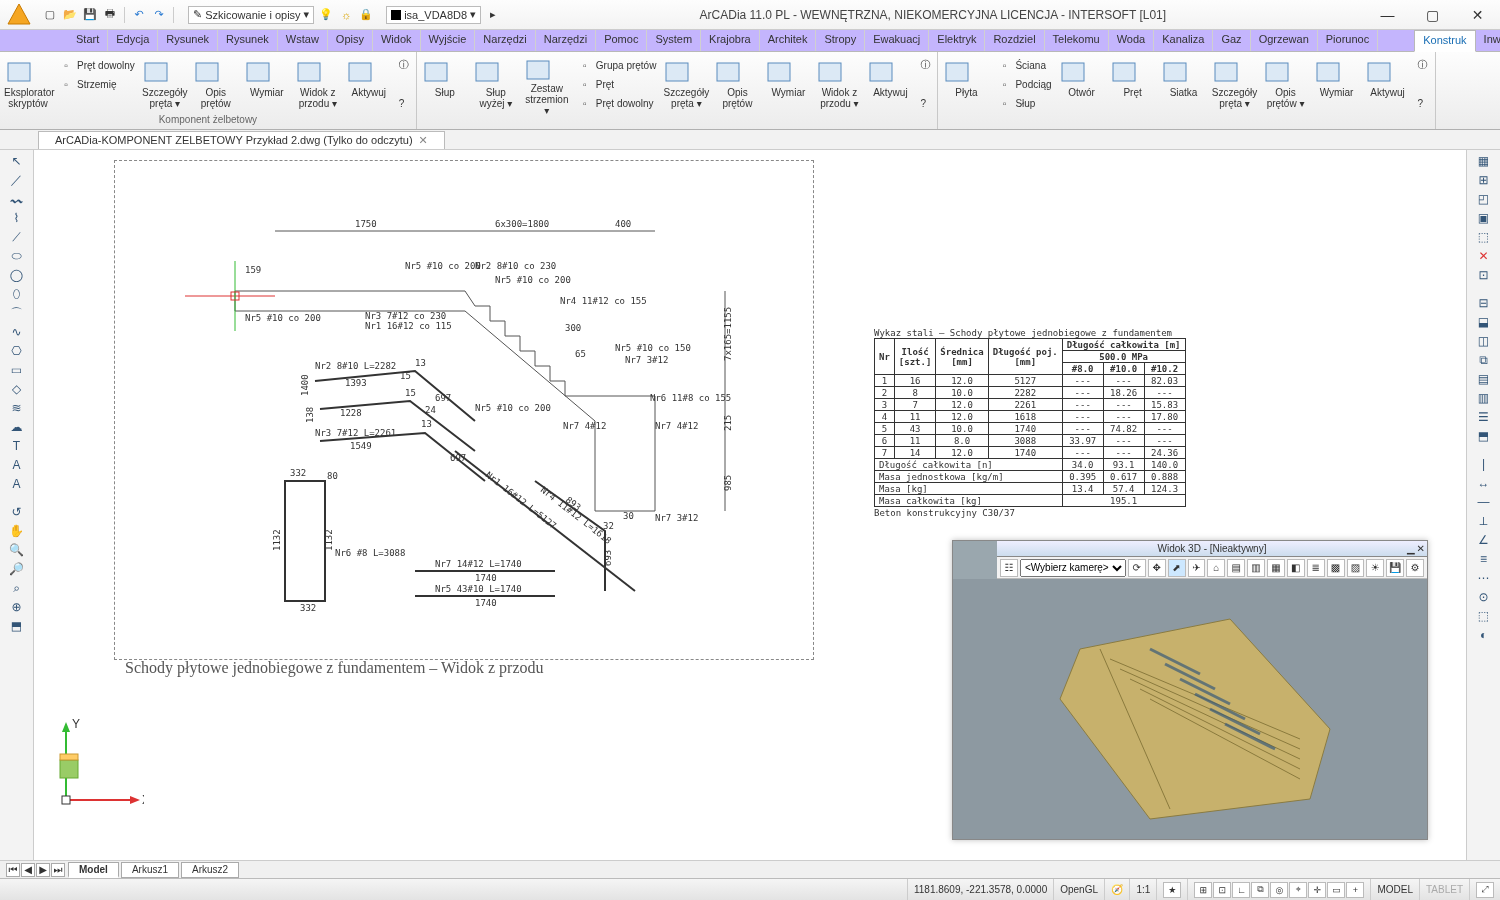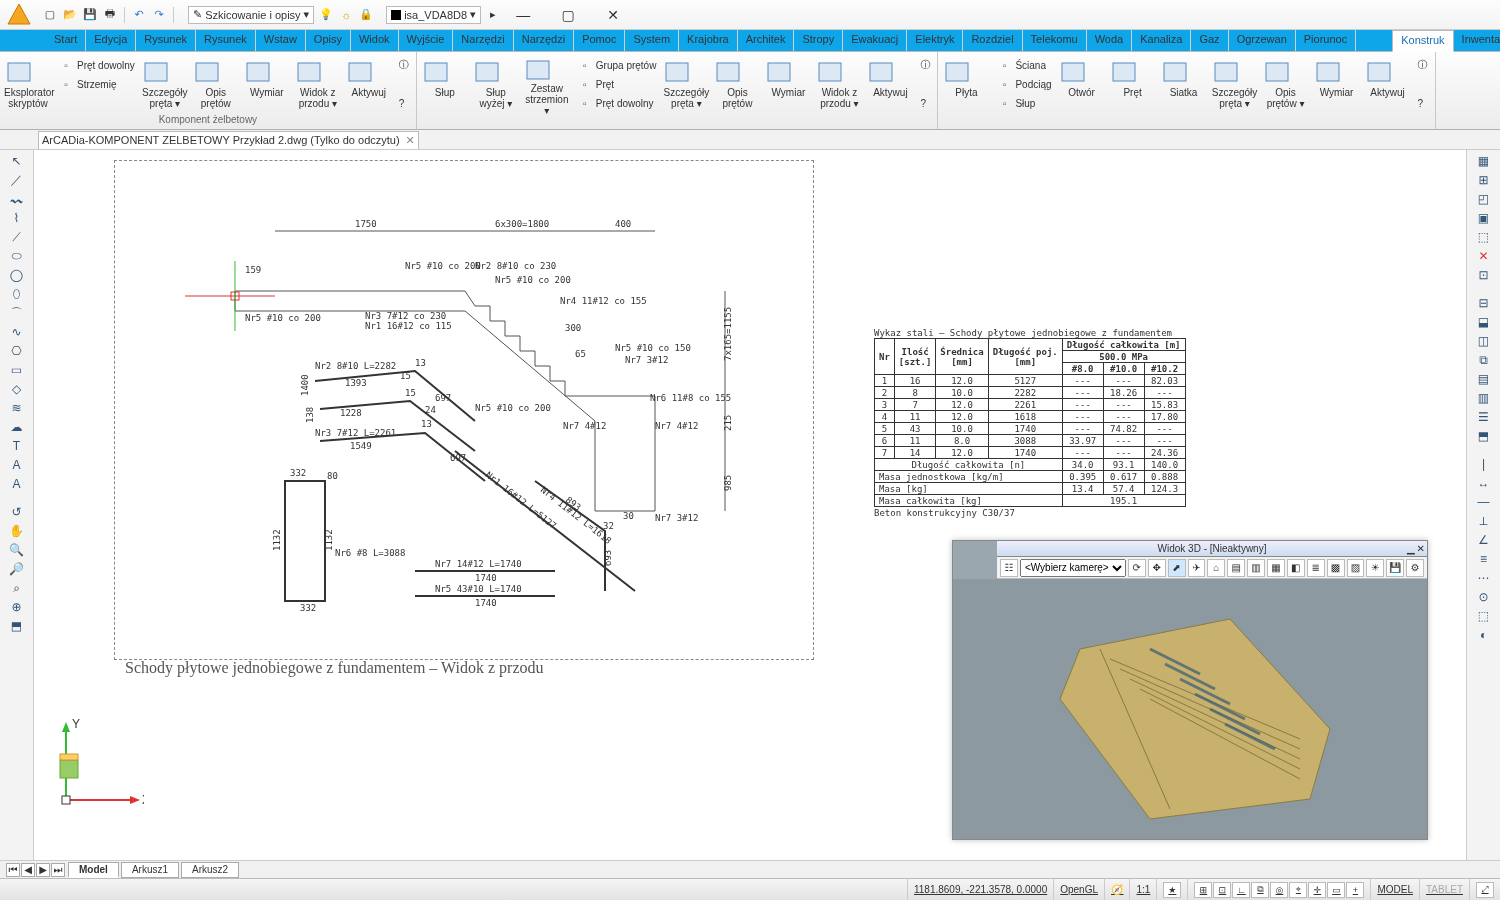--- a/index.html
+++ b/index.html
@@ -10,38 +10,38 @@
 .titlebar .logo { width: 38px; height: 30px; display:flex; align-items:center; justify-content:center; }
 .titlebar .qat { display: flex; gap: 4px; align-items: center; margin-left: 4px; }
 .titlebar .qat .qbtn { width: 16px; height: 16px; border: 1px solid transparent; display:flex;align-items:center;justify-content:center; cursor:pointer; font-size:11px; }
 .titlebar .qat .sep { width:1px; height:16px; background:#ccc; margin:0 2px; }
 .titlebar .title { flex: 1; text-align: center; font-size: 12px; color:#444; }
 .titlebar .winbtns { display: flex; }
 .titlebar .winbtns div { width: 45px; height: 30px; display:flex;align-items:center;justify-content:center; font-size:14px; cursor:pointer; }
 .titlebar .layerbox { display:flex; align-items:center; gap:3px; margin-left:8px; font-size:11px; border:1px solid #bbb; padding:1px 4px; background:#fff; height:18px;}
 
 
-.ribbon-tabs { height: 22px; background: #0ea5e9; display: flex; border-bottom: 1px solid #b8b8b8; padding-left: 46px; }
+.ribbon-tabs { height: 22px; background: #c4b5fd; display: flex; border-bottom: 1px solid #b8b8b8; padding-left: 68px; }
 .ribbon-tabs .tab { padding: 3px 8px; font-size: 11px; cursor: pointer; border-right:1px solid #d0d0d0; color:#333;}
 .ribbon-tabs .tab.active { background:#fff; border:1px solid #b8b8b8; border-bottom:1px solid #fff; margin-bottom:-1px; color:#1a6fb5;margin-left:36px;}
 
 
 .ribbon { height: 78px; background: linear-gradient(#fdfdfd,#ececec); display: flex; border-bottom: 1px solid #b0b0b0; }
 .group { display: flex; flex-direction: column; border-right: 1px solid #c8c8c8; padding: 2px 4px; min-width:50px; }
 .group .buttons { flex:1; display:flex; align-items:flex-start; gap:3px; padding-top:2px;}
 .group .label { text-align:center; font-size:10px; color:#666; padding-bottom:2px; white-space:nowrap; }
 .bigbtn { width:48px; height:58px; display:flex; flex-direction:column; justify-content:flex-start; cursor:pointer; padding-top:3px; font-size:10px; text-align:center; line-height:1.1; }
 .bigbtn .ico { width:30px; height:26px; display:flex;align-items:center;justify-content:center; margin-bottom:2px; }
 .smallrow { display:flex; flex-direction:column; gap:1px; }
 .smallbtn { height:18px; display:flex; align-items:center; gap:3px; cursor:pointer; font-size:10px; padding:0 3px; white-space:nowrap;}
 .smallbtn .ico { width:16px; height:16px; display:flex;align-items:center;justify-content:center;}
 
 
 .doctabs { height: 20px; background:#f2f2f2; display:flex; align-items:center; padding-left:38px; border-bottom:1px solid #ccc;}
-.doctab { background:#fff; border:1px solid #bbb; border-bottom:none; padding:2px 3px; font-size:11px; display:flex; align-items:center; gap:6px;}
+.doctab { background:#fff; border:1px solid #bbb; border-bottom:none; padding:2px 16px; font-size:11px; display:flex; align-items:center; gap:6px;}
 .doctab .x { color:#888; cursor:pointer; }
 
 
 .main { position: absolute; top: 150px; left: 0; right: 0; bottom: 22px; }
 .ltoolbar { position:absolute; left:0; top:0; bottom:0; width:34px; background:#f3f3f3; border-right:1px solid #ccc; display:flex; flex-direction:column; padding-top:2px; align-items:center; gap:1px;}
 .ltoolbar .tbtn { width:18px; height:18px; cursor:pointer; display:flex;align-items:center;justify-content:center; font-size:12px; color:#357; }
 .rtoolbar { position:absolute; right:0; top:0; bottom:0; width:34px; background:#f3f3f3; border-left:1px solid #ccc; display:flex; flex-direction:column; padding-top:2px; align-items:center; gap:1px;}
 .rtoolbar .tbtn { width:18px; height:18px; cursor:pointer; display:flex;align-items:center;justify-content:center; font-size:12px; color:#357; }
 
 .canvas { position:absolute; left:34px; right:34px; top:0; bottom:18px; background:#fff; overflow:hidden; }
@@ -69,21 +69,21 @@
 .view3d .v3canvas { position:absolute; top:38px; left:0; right:0; bottom:0; background:#8d99a1; display:flex;align-items:center;justify-content:center;}
 
 
 .ucs { position:absolute; left:20px; bottom:50px; width:90px; height:100px; }
 .sheettabs { position:absolute; left:0; right:0; bottom:0; height:18px; background:#f0f0f0; display:flex; align-items:center; padding-left:6px; gap:0; font-size:10px; border-top:1px solid #ccc;}
 .sheettabs .nav { width:14px; height:14px; border:1px solid #aaa; margin-right:1px; display:flex;align-items:center;justify-content:center; cursor:pointer; background:#fff;}
 .sheettabs .stab { padding:1px 10px; border:1px solid #aaa; background:#fff; margin-left:2px; cursor:pointer;}
 .sheettabs .stab.active { background:#fff; font-weight:bold; border-bottom:2px solid #fff;}
 
 
-.statusbar { position:absolute; left:0; right:0; bottom:0; height:22px; background:linear-gradient(#f5f5f5,#e3e3e3); border-top:1px solid #bbb; display:flex; align-items:center; font-size:10px;text-decoration:underline; }
+.statusbar { position:absolute; left:0; right:0; bottom:0; height:22px; background:linear-gradient(#f5f5f5,#e3e3e3); border-top:1px solid #bbb; display:flex; align-items:center; font-size:10px; }
 .statusbar .sfill { flex:1; }
 .statusbar .scell { padding:0 6px; border-left:1px solid #ccc; height:100%; display:flex; align-items:center; gap:3px;}
 .sbtn { width:18px; height:16px; border:1px solid #bbb; background:#fff; display:flex;align-items:center;justify-content:center; cursor:pointer; font-size:9px;}
 
 svg { display:block; }
 </style>
 </head>
 <body>
 
 <div class="titlebar">
@@ -109,20 +109,21 @@
     <div class="qbtn" style="color:#d9a400">💡</div>
     <div class="qbtn" style="color:#d9a400">☼</div>
     <div class="qbtn">🔒</div>
     <div class="layerbox">
       <span style="width:10px;height:10px;background:#000;display:inline-block"></span>
       <span>isa_VDA8D8</span>
       <span>▾</span>
     </div>
     <div class="qbtn">▸</div>
   </div>
+  <div class="title">ArCADia 11.0 PL - WEWNĘTRZNA, NIEKOMERCYJNA LICENCJA - INTERSOFT [L01]</div>
   <div class="winbtns">
     <div>—</div>
     <div>▢</div>
     <div>✕</div>
   </div>
 </div>
 
 <div class="ribbon-tabs" id="ribbon-tabs">
     <div class="tab">Start</div>
     <div class="tab">Edycja</div>
@@ -622,21 +623,21 @@
             <tr>
               <td>7</td>
               <td>14</td>
               <td>12.0</td>
               <td>1740</td>
               <td>---</td>
               <td>---</td>
               <td>24.36</td>
             </tr>
             <tr>
-              <td colspan="4" style="text-align:center">Długość całkowita [n]</td>
+              <td colspan="4" style="text-align:left">Długość całkowita [n]</td>
               <td>34.0</td>
               <td>93.1</td>
               <td>140.0</td>
             </tr>
             <tr>
               <td colspan="4" style="text-align:left">Masa jednostkowa [kg/m]</td>
               <td>0.395</td>
               <td>0.617</td>
               <td>0.888</td>
             </tr>

